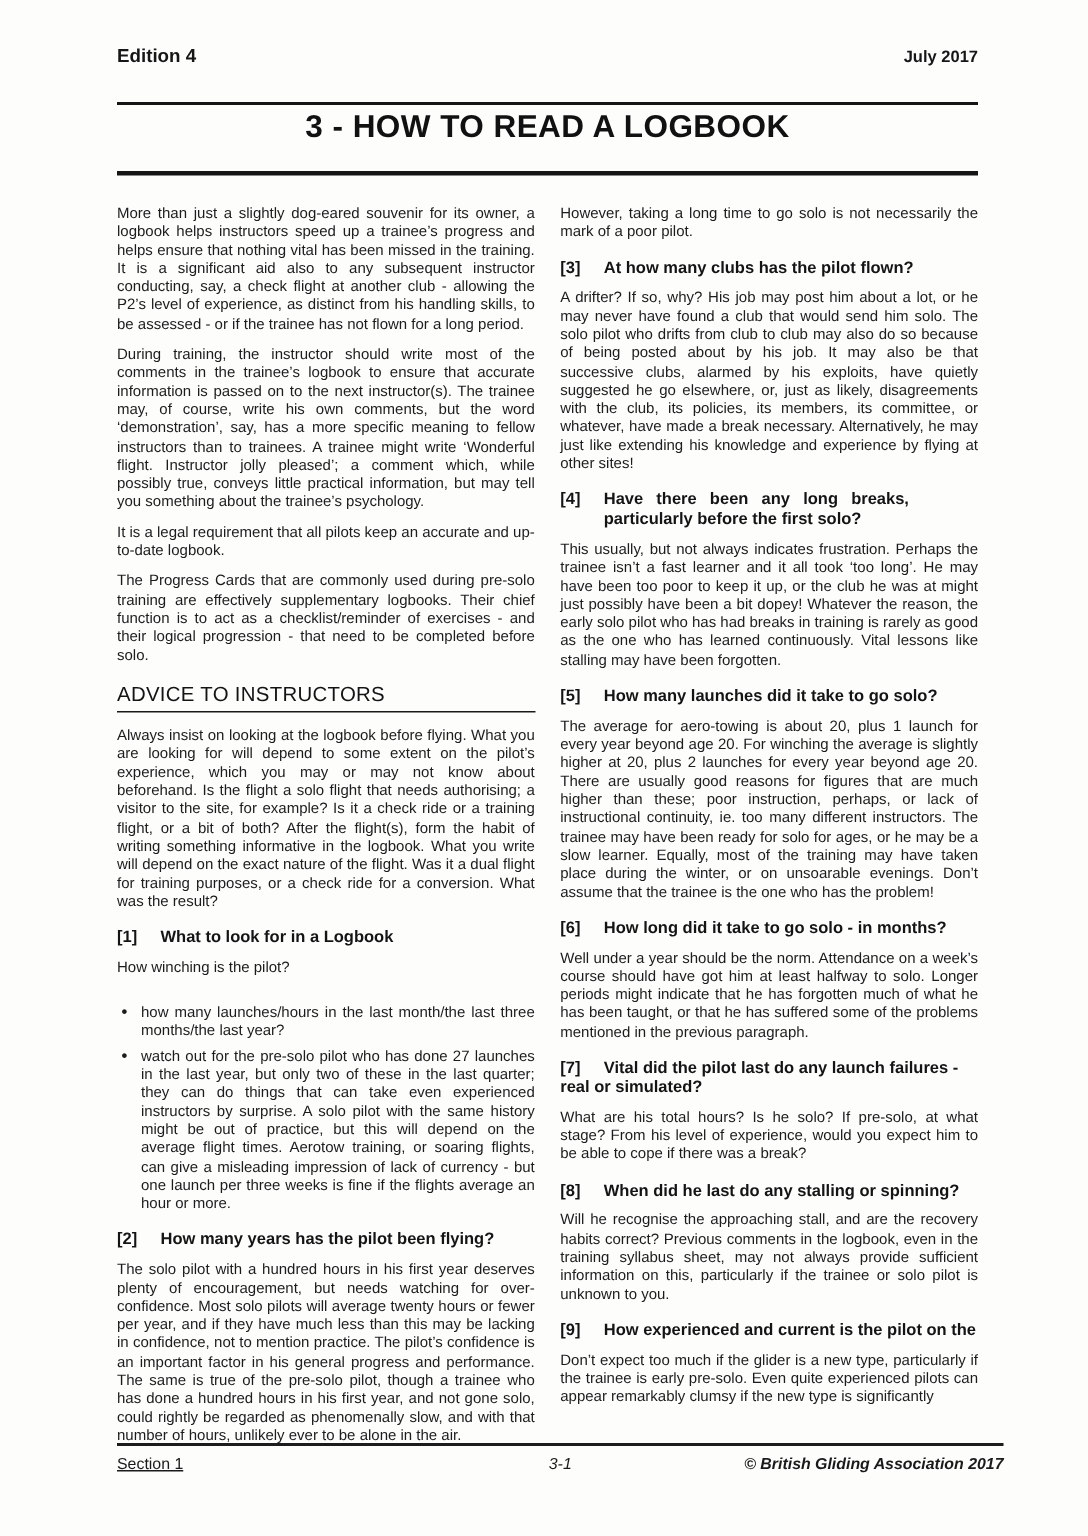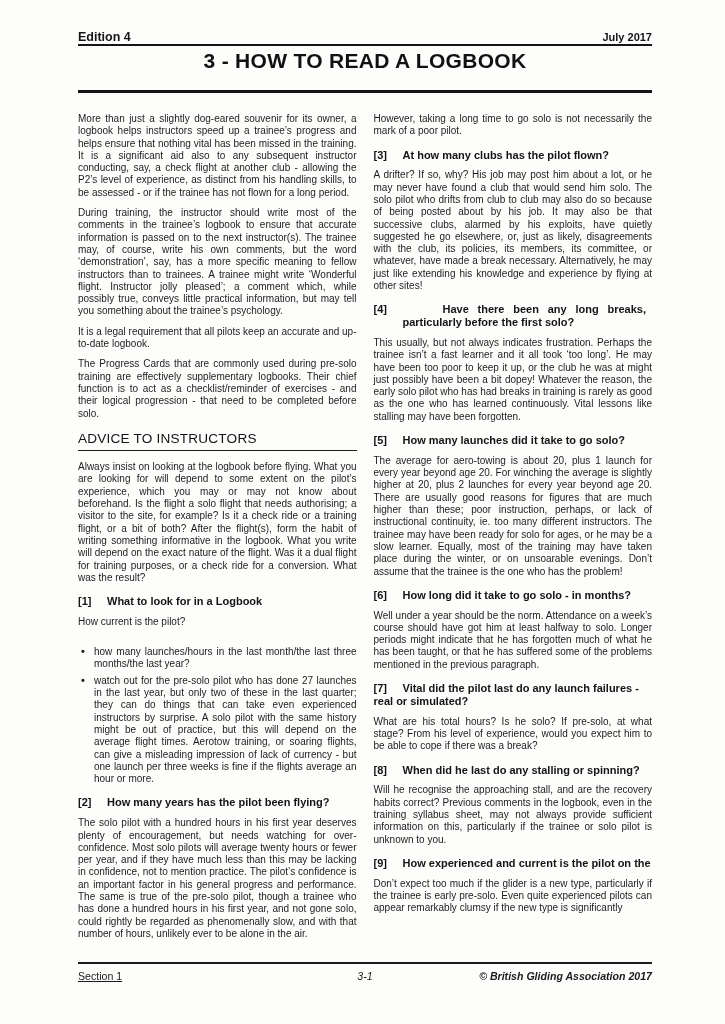--- a/index.html
+++ b/index.html
@@ -12,20 +12,21 @@
     position: relative;
     width: 725px; height: 1024px;
     box-sizing: border-box;
     background: #fdfdfc;
     overflow: hidden;
     padding: 30px 73px 0 78px;
     color: #1c1c1c;
   }
   .hdr {
     display: flex; justify-content: space-between; align-items: baseline;
+    margin-bottom: 24px;
   }
   .hdr-edition { font-weight: bold; font-size: 12.5px; color: #161616; }
   .hdr-date { font-weight: bold; font-size: 11px; color: #161616; }
   .title-band {
     border-top: 2px solid #151515;
     border-bottom: 3px solid #151515;
     text-align: center;
     padding: 3px 0 17px;
   }
   .title-band h1 {
@@ -45,34 +46,34 @@
     border-bottom: 1.6px solid #1a1a1a;
     padding: 2px 0 5px; margin: 11px 0 10px;
   }
   .qh {
     display: flex; font-weight: bold; font-size: 11px; line-height: 12.8px;
     margin: 11px 0 8px; text-align: left; color: #141414;
   }
   .qnum { flex: 0 0 29px; }
   .qtext { flex: 1; }
   .qline { display: block; }
-  .spread { display: block; word-spacing: 0.52em; margin-left: 40px; }
+  .spread { display: block; word-spacing: 0.52em; }
   .qh-tight { margin-bottom: 0; }
   .qh-flush {
     font-weight: bold; font-size: 11px; line-height: 12.8px;
     margin: 0 0 8px; text-align: left; color: #141414;
   }
   .bullets { margin: 18px 0 8px; }
   .bullet-item { position: relative; padding-left: 16px; margin-bottom: 4px; }
   .bullet-item::before {
     content: "\2022";
     position: absolute; left: 3px; top: -1px; font-size: 11px; font-weight: bold;
   }
   .footer {
-    position: absolute; top: 962px; left: 78px; right: 73px;
+    position: absolute; top: 962px; left: 78px; right: 56px;
     border-top: 2.2px solid #1c1c1c;
     padding-top: 6px;
     display: flex; align-items: flex-start;
     font-size: 10.6px; color: #1a1a1a;
   }
   .f-left { flex: 1; text-align: left; }
   .f-left span { text-decoration: underline; }
   .f-center { flex: 1; text-align: center; font-style: italic; }
   .f-right { flex: 1; text-align: right; font-style: italic; font-weight: bold; }
 </style>
@@ -100,21 +101,21 @@
 
       <h2 class="advice">ADVICE TO INSTRUCTORS</h2>
 
       <p>Always insist on looking at the logbook before flying. What you are looking for will depend to some extent on the pilot’s experience, which you may or may not know about beforehand. Is the flight a solo flight that needs authorising; a visitor to the site, for example? Is it a check ride or a training flight, or a bit of both? After the flight(s), form the habit of writing something informative in the logbook. What you write will depend on the exact nature of the flight. Was it a dual flight for training purposes, or a check ride for a conversion. What was the result?</p>
 
       <div class="qh">
         <span class="qnum">[1]</span>
         <span class="qtext">What to look for in a Logbook</span>
       </div>
 
-      <p>How current is the pilot?</p>
+      <p>How winching is the pilot?</p>
 
       <div class="bullets">
         <div class="bullet-item">how many launches/hours in the last month/the last three months/the last year?</div>
         <div class="bullet-item">watch out for the pre-solo pilot who has done 27 launches in the last year, but only two of these in the last quarter; they can do things that can take even experienced instructors by surprise. A solo pilot with the same history might be out of practice, but this will depend on the average flight times. Aerotow training, or soaring flights, can give a misleading impression of lack of currency - but one launch per three weeks is fine if the flights average an hour or more.</div>
       </div>
 
       <div class="qh">
         <span class="qnum">[2]</span>
         <span class="qtext">How many years has the pilot been flying?</span>
       </div>

